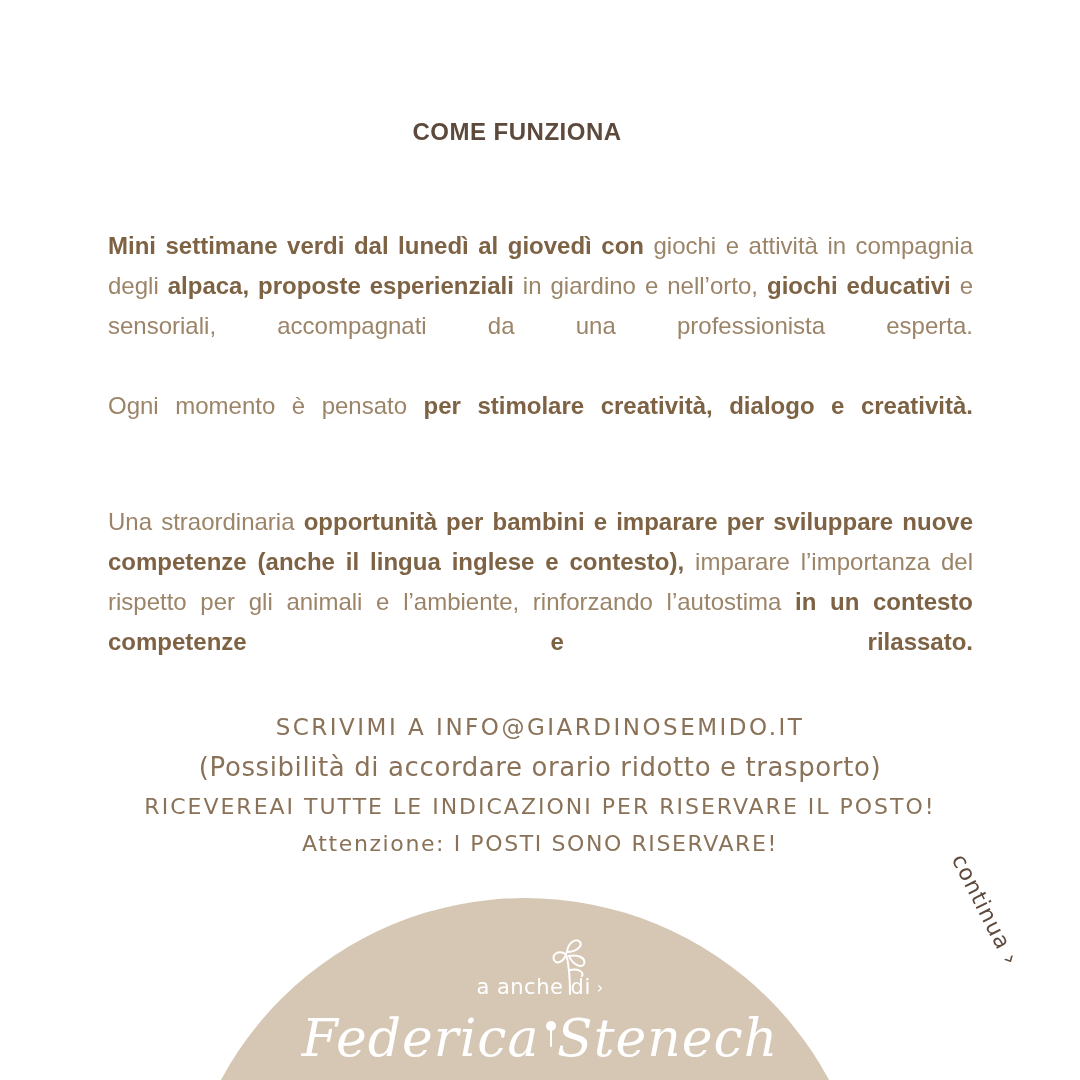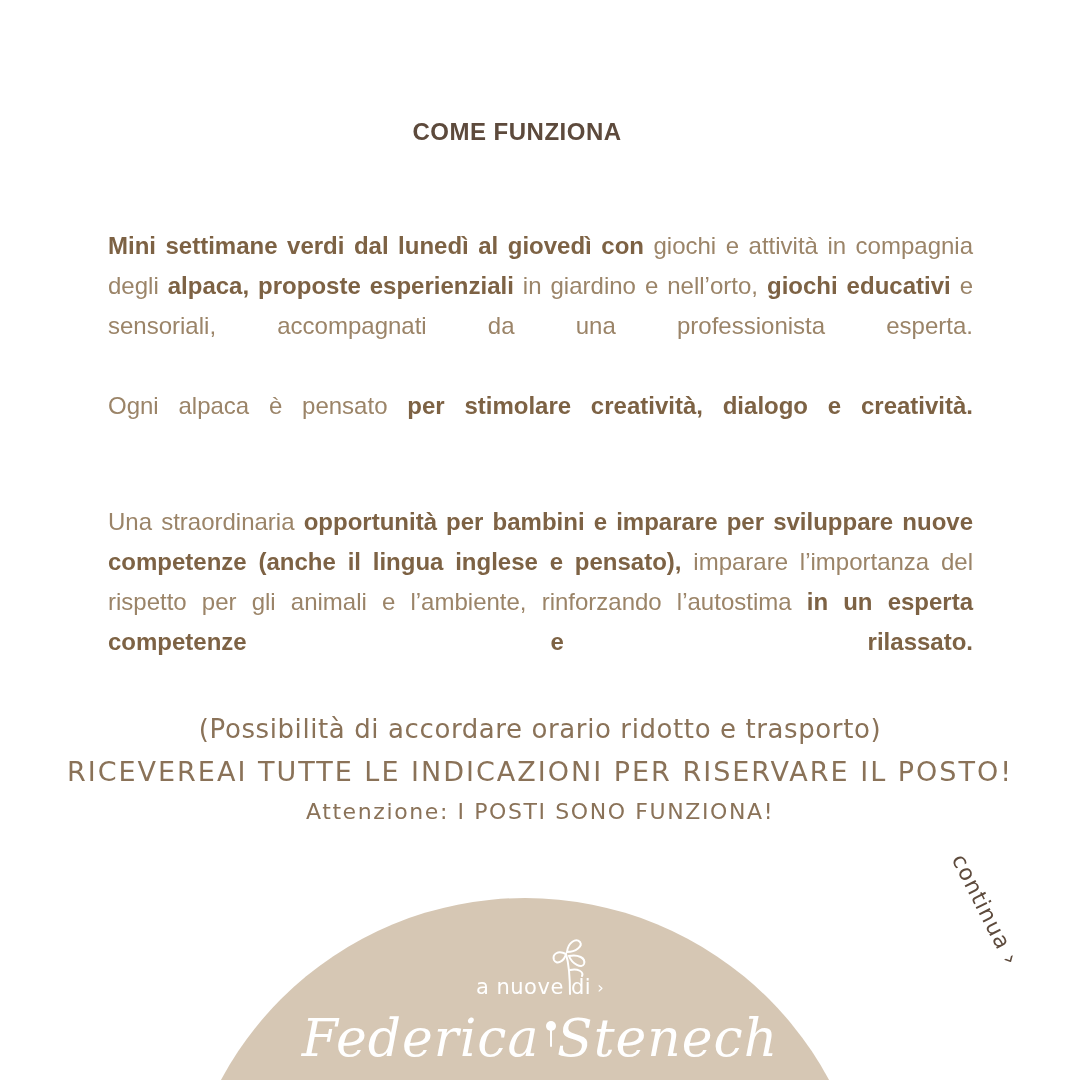--- a/index.html
+++ b/index.html
@@ -79,21 +79,21 @@
     color: #8a7258;
     font-family: "DejaVu Sans", sans-serif;
     letter-spacing: 1.2px;
   }
   .info-line {
     display: block;
     margin: 0 0 12px 0;
   }
   .info-1 { font-size: 23px; letter-spacing: 2.5px; }
   .info-2 { font-size: 26px; letter-spacing: 0.6px; }
-  .info-3 { font-size: 27px; letter-spacing: 2px; }
+  .info-3 { font-size: 22px; letter-spacing: 2px; }
   .info-4 { font-size: 22px; letter-spacing: 1.6px; }
 
   
   .semicircle {
     position: absolute;
     left: 180px;
     top: 898px;
     width: 690px;
     height: 690px;
     background: #d6c7b4;
@@ -184,63 +184,64 @@
       <span class="reg">attività in compagnia degli</span>
       <span class="b">alpaca, proposte esperienziali</span>
       <span class="reg">in</span>
       <span class="reg">giardino e nell’orto,</span>
       <span class="b">giochi educativi</span>
       <span class="reg">e sensoriali,</span>
       <span class="reg force-just">accompagnati da una professionista esperta.</span>
     </p>
 
     <p>
-      <span class="reg">Ogni alpaca è pensato </span>
+      <span class="reg">Ogni momento è pensato </span>
       <span class="b">per stimolare  creatività, dialogo e</span>
       <span class="b force-just">creatività.</span>
     </p>
 
     <div class="para-gap"></div>
 
     <p>
       <span class="reg">Una straordinaria </span>
       <span class="b">opportunità per bambini e imparare per</span>
       <span class="b">sviluppare nuove competenze (anche il lingua inglese e</span>
-      <span class="b">pensato),</span>
+      <span class="b">contesto),</span>
       <span class="reg">imparare l’importanza del rispetto per gli animali e</span>
       <span class="reg">l’ambiente,      rinforzando   l’autostima</span>
-      <span class="b">in un esperta</span>
+      <span class="b">in un contesto</span>
       <span class="b force-just">competenze e rilassato.</span>
     </p>
 
   </div>
 
   <div class="info-block">
+    <span class="info-line info-1">SCRIVIMI A INFO@GIARDINOSEMIDO.IT</span>
     <span class="info-line info-2">(Possibilità di accordare orario ridotto e trasporto)</span>
     <span class="info-line info-3">RICEVEREAI TUTTE LE INDICAZIONI PER RISERVARE IL POSTO!</span>
-    <span class="info-line info-4">Attenzione: I POSTI SONO FUNZIONA!</span>
+    <span class="info-line info-4">Attenzione: I POSTI SONO RISERVARE!</span>
   </div>
 
   <div class="semicircle"></div>
 
   <svg class="flower" viewBox="0 0 70 70">
     <path d="M34 64 C34 44 33 34 30 24" stroke="#ffffff" stroke-width="2" fill="none" stroke-linecap="round"></path>
     <path d="M30 24 C22 20 16 24 18 30 C20 35 28 32 30 24 Z" stroke="#ffffff" stroke-width="2" fill="none"></path>
     <path d="M31 22 C32 12 40 8 44 12 C47 16 40 22 31 22 Z" stroke="#ffffff" stroke-width="2" fill="none"></path>
     <path d="M33 26 C42 24 50 28 48 34 C46 39 36 34 33 26 Z" stroke="#ffffff" stroke-width="2" fill="none"></path>
     <path d="M34 40 C42 38 48 42 46 46" stroke="#ffffff" stroke-width="2" fill="none" stroke-linecap="round"></path>
   </svg>
 
   <svg class="flower-dot" viewBox="0 0 22 30">
     <circle cx="11" cy="8" r="5" fill="#ffffff"></circle>
     <path d="M11 13 L11 28" stroke="#ffffff" stroke-width="2" stroke-linecap="round"></path>
   </svg>
 
   <div class="credit">
-    <span>a nuove di</span><span class="arrow">›</span>
+    <span>a anche di</span><span class="arrow">›</span>
   </div>
 
   <div class="signature">Federica Stenech</div>
 
   <div class="continua">
     <span>continua</span><span class="chev">›</span>
   </div>
 
 </div>
 

